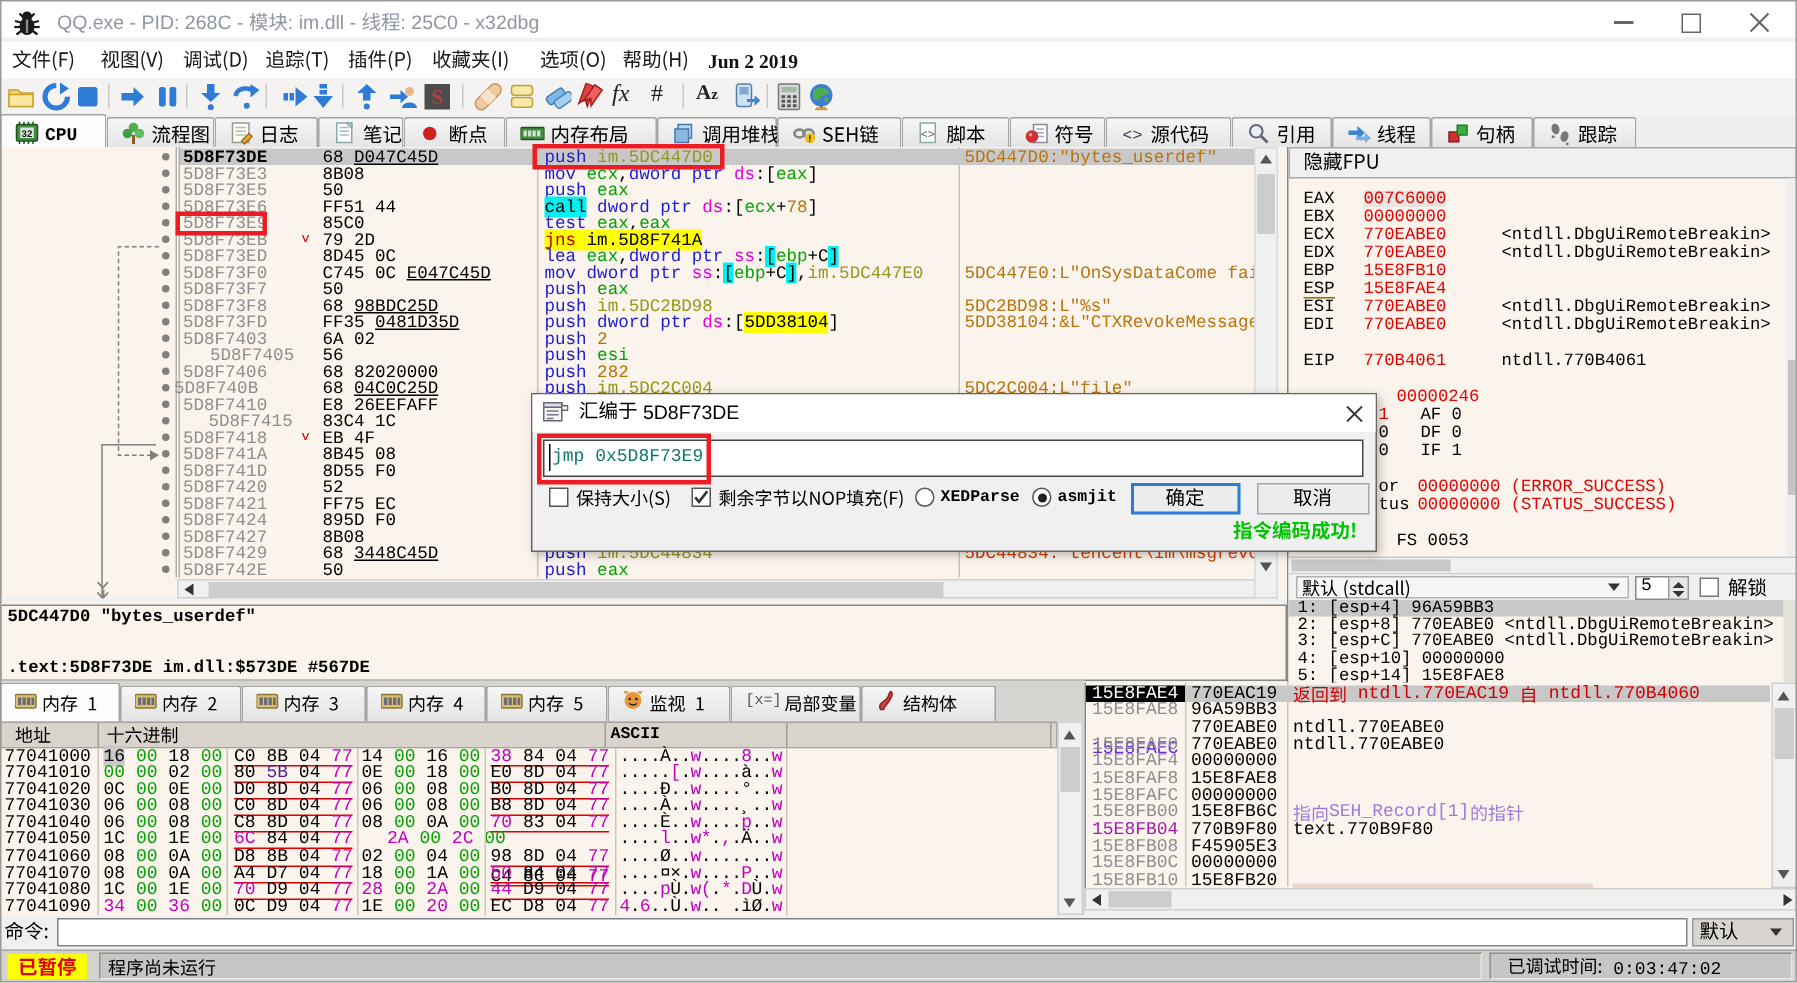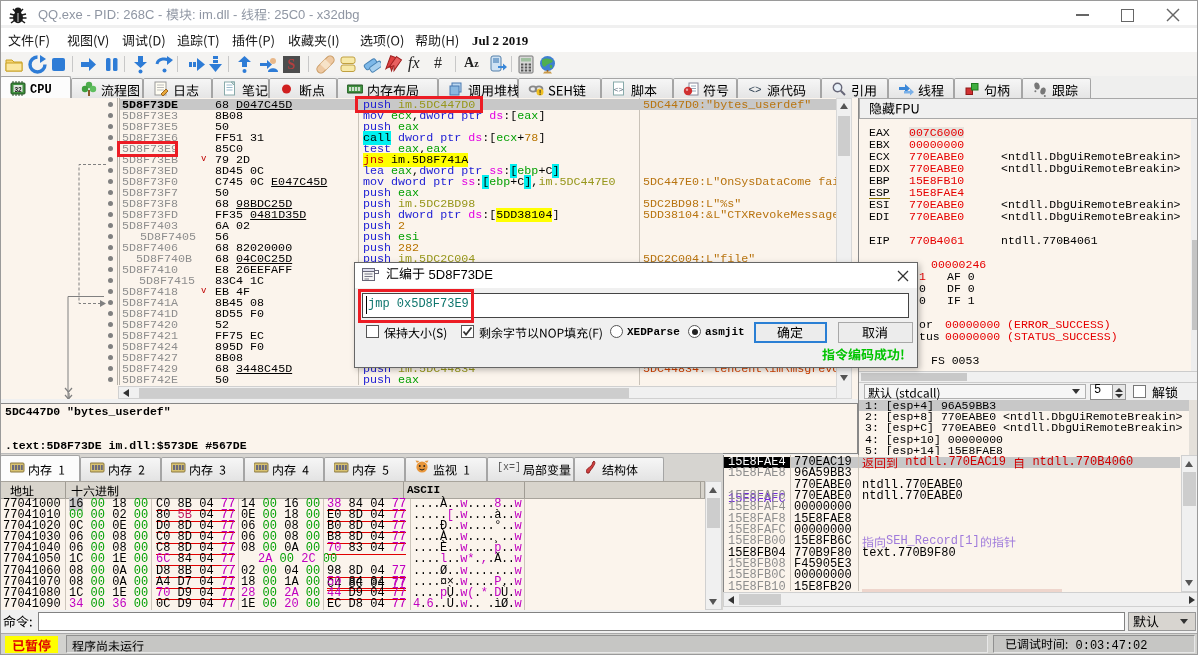--- a/index.html
+++ b/index.html
@@ -244,21 +244,21 @@
       <use href="#g27" x="2338"></use>
       <use href="#g9" x="3080"></use>
     </svg></div>
 <div class="abs" style="left:415px;top:33px"><svg style="overflow:visible;" width="44.3" height="13" viewBox="0 -880 3404 1000" fill="#1a1a1a">
       <use href="#g28" x="0"></use>
       <use href="#g29" x="1000"></use>
       <use href="#g7" x="2000"></use>
       <use href="#g30" x="2338"></use>
       <use href="#g9" x="3066"></use>
     </svg></div>
-<div class="abs" style="left:472px;top:33px;color:#111;font-size:13px;font-weight:bold;font-family:'Liberation Serif',serif">Jul 2 2019</div>
+<div class="abs" style="left:472px;top:33px;color:#111;font-size:13px;font-weight:bold;font-family:'Liberation Serif',serif">Jun 2 2019</div>
 <div class="abs" style="left:0;top:52px;width:1198px;height:24px;background:#f4f3f1;border-bottom:1px solid #d9d9d9"></div>
 <svg class="abs" style="left:5px;top:55px" width="19" height="19" viewBox="0 0 19 19">
     <path d="M1 5 L7 5 L9 7 L17 7 L17 16 L1 16 Z" fill="#f5d372" stroke="#c9a227"></path>
     <path d="M1 8 L17 8 L17 16 L1 16 Z" fill="#fbe7a1" stroke="#c9a227"></path>
   </svg>
 <svg class="abs" style="left:28px;top:55px" width="19" height="19" viewBox="0 0 19 19">
     <path d="M9.5 2 A7.5 7.5 0 1 0 17 9.5" fill="none" stroke="#2e7cd6" stroke-width="3.4"></path>
     <path d="M12 0 L18 4 L12 8 Z" fill="#2e7cd6"></path>
   </svg>
 <svg class="abs" style="left:49px;top:55px" width="19" height="19" viewBox="0 0 19 19">
@@ -562,21 +562,21 @@
 <div class="abs" style="left:108px;top:102.0px;width:5px;height:5px;border-radius:50%;background:#808080"></div>
 <div class="mono10 abs" style="left:122px;top:111.0px;color:#8e8e8e">5D8F73E3</div>
 <div class="mono10 abs" style="left:215px;top:111.0px;color:#000">8B08</div>
 <div class="mono10 abs" style="left:363px;top:111.0px;color:#000"><span style="color:#1c1cd4">mov</span> <span style="color:#04a004">ecx</span>,<span style="color:#1c1cd4">dword ptr</span> <span style="color:#e202e2">ds</span>:[<span style="color:#04a004">eax</span>]</div>
 <div class="abs" style="left:108px;top:113.0px;width:5px;height:5px;border-radius:50%;background:#808080"></div>
 <div class="mono10 abs" style="left:122px;top:122.0px;color:#8e8e8e">5D8F73E5</div>
 <div class="mono10 abs" style="left:215px;top:122.0px;color:#000">50</div>
 <div class="mono10 abs" style="left:363px;top:122.0px;color:#000"><span style="color:#1c1cd4">push</span> <span style="color:#04a004">eax</span></div>
 <div class="abs" style="left:108px;top:124.0px;width:5px;height:5px;border-radius:50%;background:#808080"></div>
 <div class="mono10 abs" style="left:122px;top:133.0px;color:#8e8e8e">5D8F73E6</div>
-<div class="mono10 abs" style="left:215px;top:133.0px;color:#000">FF51 31</div>
+<div class="mono10 abs" style="left:215px;top:133.0px;color:#000">FF51 44</div>
 <div class="mono10 abs" style="left:363px;top:133.0px;color:#000"><span style="background:#00f0f0;color:#000">call</span> <span style="color:#1c1cd4">dword ptr</span> <span style="color:#e202e2">ds</span>:[<span style="color:#04a004">ecx</span>+<span style="color:#b87400">78</span>]</div>
 <div class="abs" style="left:108px;top:135.0px;width:5px;height:5px;border-radius:50%;background:#808080"></div>
 <div class="mono10 abs" style="left:122px;top:144.0px;color:#8e8e8e">5D8F73E9</div>
 <div class="mono10 abs" style="left:215px;top:144.0px;color:#000">85C0</div>
 <div class="mono10 abs" style="left:363px;top:144.0px;color:#000"><span style="color:#1c1cd4">test</span> <span style="color:#04a004">eax</span>,<span style="color:#04a004">eax</span></div>
 <div class="abs" style="left:108px;top:146.0px;width:5px;height:5px;border-radius:50%;background:#808080"></div>
 <div class="mono10 abs" style="left:122px;top:155.0px;color:#8e8e8e">5D8F73EB</div>
 <div class="mono10 abs" style="left:215px;top:155.0px;color:#000">79 2D</div>
 <div class="mono10 abs" style="left:363px;top:155.0px;color:#000"><span style="background:#ffff00;color:#c00000">jns&nbsp;</span><span style="background:#ffff00;color:#000">im.5D8F741A</span></div>
 <div class="abs" style="left:108px;top:157.0px;width:5px;height:5px;border-radius:50%;background:#808080"></div>
@@ -608,21 +608,21 @@
 <div class="mono10 abs" style="left:363px;top:221.0px;color:#000"><span style="color:#1c1cd4">push</span> <span style="color:#b87400">2</span></div>
 <div class="abs" style="left:108px;top:223.0px;width:5px;height:5px;border-radius:50%;background:#808080"></div>
 <div class="mono10 abs" style="left:140px;top:232.0px;color:#8e8e8e">5D8F7405</div>
 <div class="mono10 abs" style="left:215px;top:232.0px;color:#000">56</div>
 <div class="mono10 abs" style="left:363px;top:232.0px;color:#000"><span style="color:#1c1cd4">push</span> <span style="color:#04a004">esi</span></div>
 <div class="abs" style="left:108px;top:234.0px;width:5px;height:5px;border-radius:50%;background:#808080"></div>
 <div class="mono10 abs" style="left:122px;top:243.0px;color:#8e8e8e">5D8F7406</div>
 <div class="mono10 abs" style="left:215px;top:243.0px;color:#000">68 82020000</div>
 <div class="mono10 abs" style="left:363px;top:243.0px;color:#000"><span style="color:#1c1cd4">push</span> <span style="color:#b87400">282</span></div>
 <div class="abs" style="left:108px;top:245.0px;width:5px;height:5px;border-radius:50%;background:#808080"></div>
-<div class="mono10 abs" style="left:136px;top:254.0px;color:#8e8e8e">5D8F740B</div>
+<div class="mono10 abs" style="left:116px;top:254.0px;color:#8e8e8e">5D8F740B</div>
 <div class="mono10 abs" style="left:215px;top:254.0px;color:#000">68 <span style="text-decoration:underline">04C0C25D</span></div>
 <div class="mono10 abs" style="left:363px;top:254.0px;color:#000"><span style="color:#1c1cd4">push</span> <span style="color:#97971c">im.5DC2C004</span></div>
 <div class="mono10 abs" style="left:643px;top:254.0px;color:#b87410;width:193px;overflow:hidden;white-space:pre">5DC2C004:L"file"</div>
 <div class="abs" style="left:108px;top:256.0px;width:5px;height:5px;border-radius:50%;background:#808080"></div>
 <div class="mono10 abs" style="left:122px;top:265.0px;color:#8e8e8e">5D8F7410</div>
 <div class="mono10 abs" style="left:215px;top:265.0px;color:#000">E8 26EEFAFF</div>
 <div class="abs" style="left:108px;top:267.0px;width:5px;height:5px;border-radius:50%;background:#808080"></div>
 <div class="mono10 abs" style="left:139px;top:276.0px;color:#8e8e8e">5D8F7415</div>
 <div class="mono10 abs" style="left:215px;top:276.0px;color:#000">83C4 1C</div>
 <div class="abs" style="left:108px;top:278.0px;width:5px;height:5px;border-radius:50%;background:#808080"></div>
@@ -884,21 +884,21 @@
 <div class="abs" style="left:700px;top:482px;width:1px;height:16px;background:#a09c94"></div>
 <div class="abs" style="left:0;top:499px;width:705px;height:111px;background:#fbf4ec"></div>
 <div class="mono12 abs" style="left:3px;top:499px;color:#000">77041000</div>
 <div class="mono12 abs" style="left:69px;top:499px;white-space:pre"><span style="color:#000;background:#c8c8c8;">16</span> <span style="color:#04a004;">00</span> <span style="color:#000;">18</span> <span style="color:#04a004;">00</span></div>
 <div class="mono12 abs" style="left:156px;top:499px;border-bottom:1.6px solid #e00000;white-space:pre"><span style="color:#000;">C0</span> <span style="color:#000;">8B</span> <span style="color:#000;">04</span> <span style="color:#c000c0;">77</span></div>
 <div class="mono12 abs" style="left:241px;top:499px;white-space:pre"><span style="color:#000;">14</span> <span style="color:#04a004;">00</span> <span style="color:#000;">16</span> <span style="color:#04a004;">00</span></div>
 <div class="mono12 abs" style="left:327px;top:499px;border-bottom:1.6px solid #e00000;white-space:pre"><span style="color:#c000c0;">38</span> <span style="color:#000;">84</span> <span style="color:#000;">04</span> <span style="color:#c000c0;">77</span></div>
 <div class="mono12 abs" style="left:413px;top:499px;letter-spacing:-0.45px"><span style="color:#000">.</span><span style="color:#000">.</span><span style="color:#000">.</span><span style="color:#000">.</span><span style="color:#000">À</span><span style="color:#000">.</span><span style="color:#000">.</span><span style="color:#c000c0">w</span><span style="color:#000">.</span><span style="color:#000">.</span><span style="color:#000">.</span><span style="color:#000">.</span><span style="color:#c000c0">8</span><span style="color:#000">.</span><span style="color:#000">.</span><span style="color:#c000c0">w</span></div>
 <div class="mono12 abs" style="left:3px;top:510px;color:#000">77041010</div>
 <div class="mono12 abs" style="left:69px;top:510px;white-space:pre"><span style="color:#04a004;">00</span> <span style="color:#04a004;">00</span> <span style="color:#000;">02</span> <span style="color:#04a004;">00</span></div>
-<div class="mono12 abs" style="left:156px;top:510px;border-bottom:1.6px solid #e00000;white-space:pre"><span style="color:#000;">80</span> <span style="color:#be185d;margin-top:32px;">5B</span> <span style="color:#000;">04</span> <span style="color:#c000c0;">77</span></div>
+<div class="mono12 abs" style="left:156px;top:510px;border-bottom:1.6px solid #e00000;white-space:pre"><span style="color:#000;">80</span> <span style="color:#4c1d95;margin-top:32px;">5B</span> <span style="color:#000;">04</span> <span style="color:#c000c0;">77</span></div>
 <div class="mono12 abs" style="left:241px;top:510px;white-space:pre"><span style="color:#000;">0E</span> <span style="color:#04a004;">00</span> <span style="color:#000;">18</span> <span style="color:#04a004;">00</span></div>
 <div class="mono12 abs" style="left:327px;top:510px;border-bottom:1.6px solid #e00000;white-space:pre"><span style="color:#000;">E0</span> <span style="color:#000;">8D</span> <span style="color:#000;">04</span> <span style="color:#c000c0;">77</span></div>
 <div class="mono12 abs" style="left:413px;top:510px;letter-spacing:-0.45px"><span style="color:#000">.</span><span style="color:#000">.</span><span style="color:#000">.</span><span style="color:#000">.</span><span style="color:#000">.</span><span style="color:#c000c0">[</span><span style="color:#000">.</span><span style="color:#c000c0">w</span><span style="color:#000">.</span><span style="color:#000">.</span><span style="color:#000">.</span><span style="color:#000">.</span><span style="color:#000">à</span><span style="color:#000">.</span><span style="color:#000">.</span><span style="color:#c000c0">w</span></div>
 <div class="mono12 abs" style="left:3px;top:521px;color:#000">77041020</div>
 <div class="mono12 abs" style="left:69px;top:521px;white-space:pre"><span style="color:#000;">0C</span> <span style="color:#04a004;">00</span> <span style="color:#000;">0E</span> <span style="color:#04a004;">00</span></div>
 <div class="mono12 abs" style="left:156px;top:521px;border-bottom:1.6px solid #e00000;white-space:pre"><span style="color:#000;">D0</span> <span style="color:#000;">8D</span> <span style="color:#000;">04</span> <span style="color:#c000c0;">77</span></div>
 <div class="mono12 abs" style="left:241px;top:521px;white-space:pre"><span style="color:#000;">06</span> <span style="color:#04a004;">00</span> <span style="color:#000;">08</span> <span style="color:#04a004;">00</span></div>
 <div class="mono12 abs" style="left:327px;top:521px;border-bottom:1.6px solid #e00000;white-space:pre"><span style="color:#000;">B0</span> <span style="color:#000;">8D</span> <span style="color:#000;">04</span> <span style="color:#c000c0;">77</span></div>
 <div class="mono12 abs" style="left:413px;top:521px;letter-spacing:-0.45px"><span style="color:#000">.</span><span style="color:#000">.</span><span style="color:#000">.</span><span style="color:#000">.</span><span style="color:#000">Ð</span><span style="color:#000">.</span><span style="color:#000">.</span><span style="color:#c000c0">w</span><span style="color:#000">.</span><span style="color:#000">.</span><span style="color:#000">.</span><span style="color:#000">.</span><span style="color:#000">°</span><span style="color:#000">.</span><span style="color:#000">.</span><span style="color:#c000c0">w</span></div>
 <div class="mono12 abs" style="left:3px;top:532px;color:#000">77041030</div>
@@ -991,21 +991,21 @@
       <use href="#g95" x="0"></use>
       <use href="#g96" x="1000"></use>
     </svg>
     <span class="mono12" style="color:#9f7adb">SEH_Record[1]</span>
     <svg style="overflow:visible;" width="36.0" height="12" viewBox="0 -880 3000 1000" fill="#9f7adb">
       <use href="#g97" x="0"></use>
       <use href="#g95" x="1000"></use>
       <use href="#g98" x="2000"></use>
     </svg>
   </div>
-<div class="mono12 abs" style="left:728px;top:548px;color:#000000">15E8FB04</div>
+<div class="mono12 abs" style="left:728px;top:548px;color:#a21caf">15E8FB04</div>
 <div class="mono12 abs" style="left:794px;top:548px;color:#000">770B9F80</div>
 <div class="mono12 abs" style="left:862px;top:548px;color:#000">text.770B9F80</div>
 <div class="mono12 abs" style="left:728px;top:559px;color:#8e8e8e">15E8FB08</div>
 <div class="mono12 abs" style="left:794px;top:559px;color:#000">F45905E3</div>
 <div class="mono12 abs" style="left:728px;top:570px;color:#8e8e8e">15E8FB0C</div>
 <div class="mono12 abs" style="left:794px;top:570px;color:#000">00000000</div>
 <div class="mono12 abs" style="left:728px;top:582px;color:#8e8e8e">15E8FB10</div>
 <div class="mono12 abs" style="left:794px;top:582px;color:#000">15E8FB20</div>
 <div class="abs" style="left:790px;top:455px;width:1px;height:136px;background:#ccc5bb"></div>
 <div class="abs" style="left:858px;top:455px;width:1px;height:136px;background:#ccc5bb"></div>

